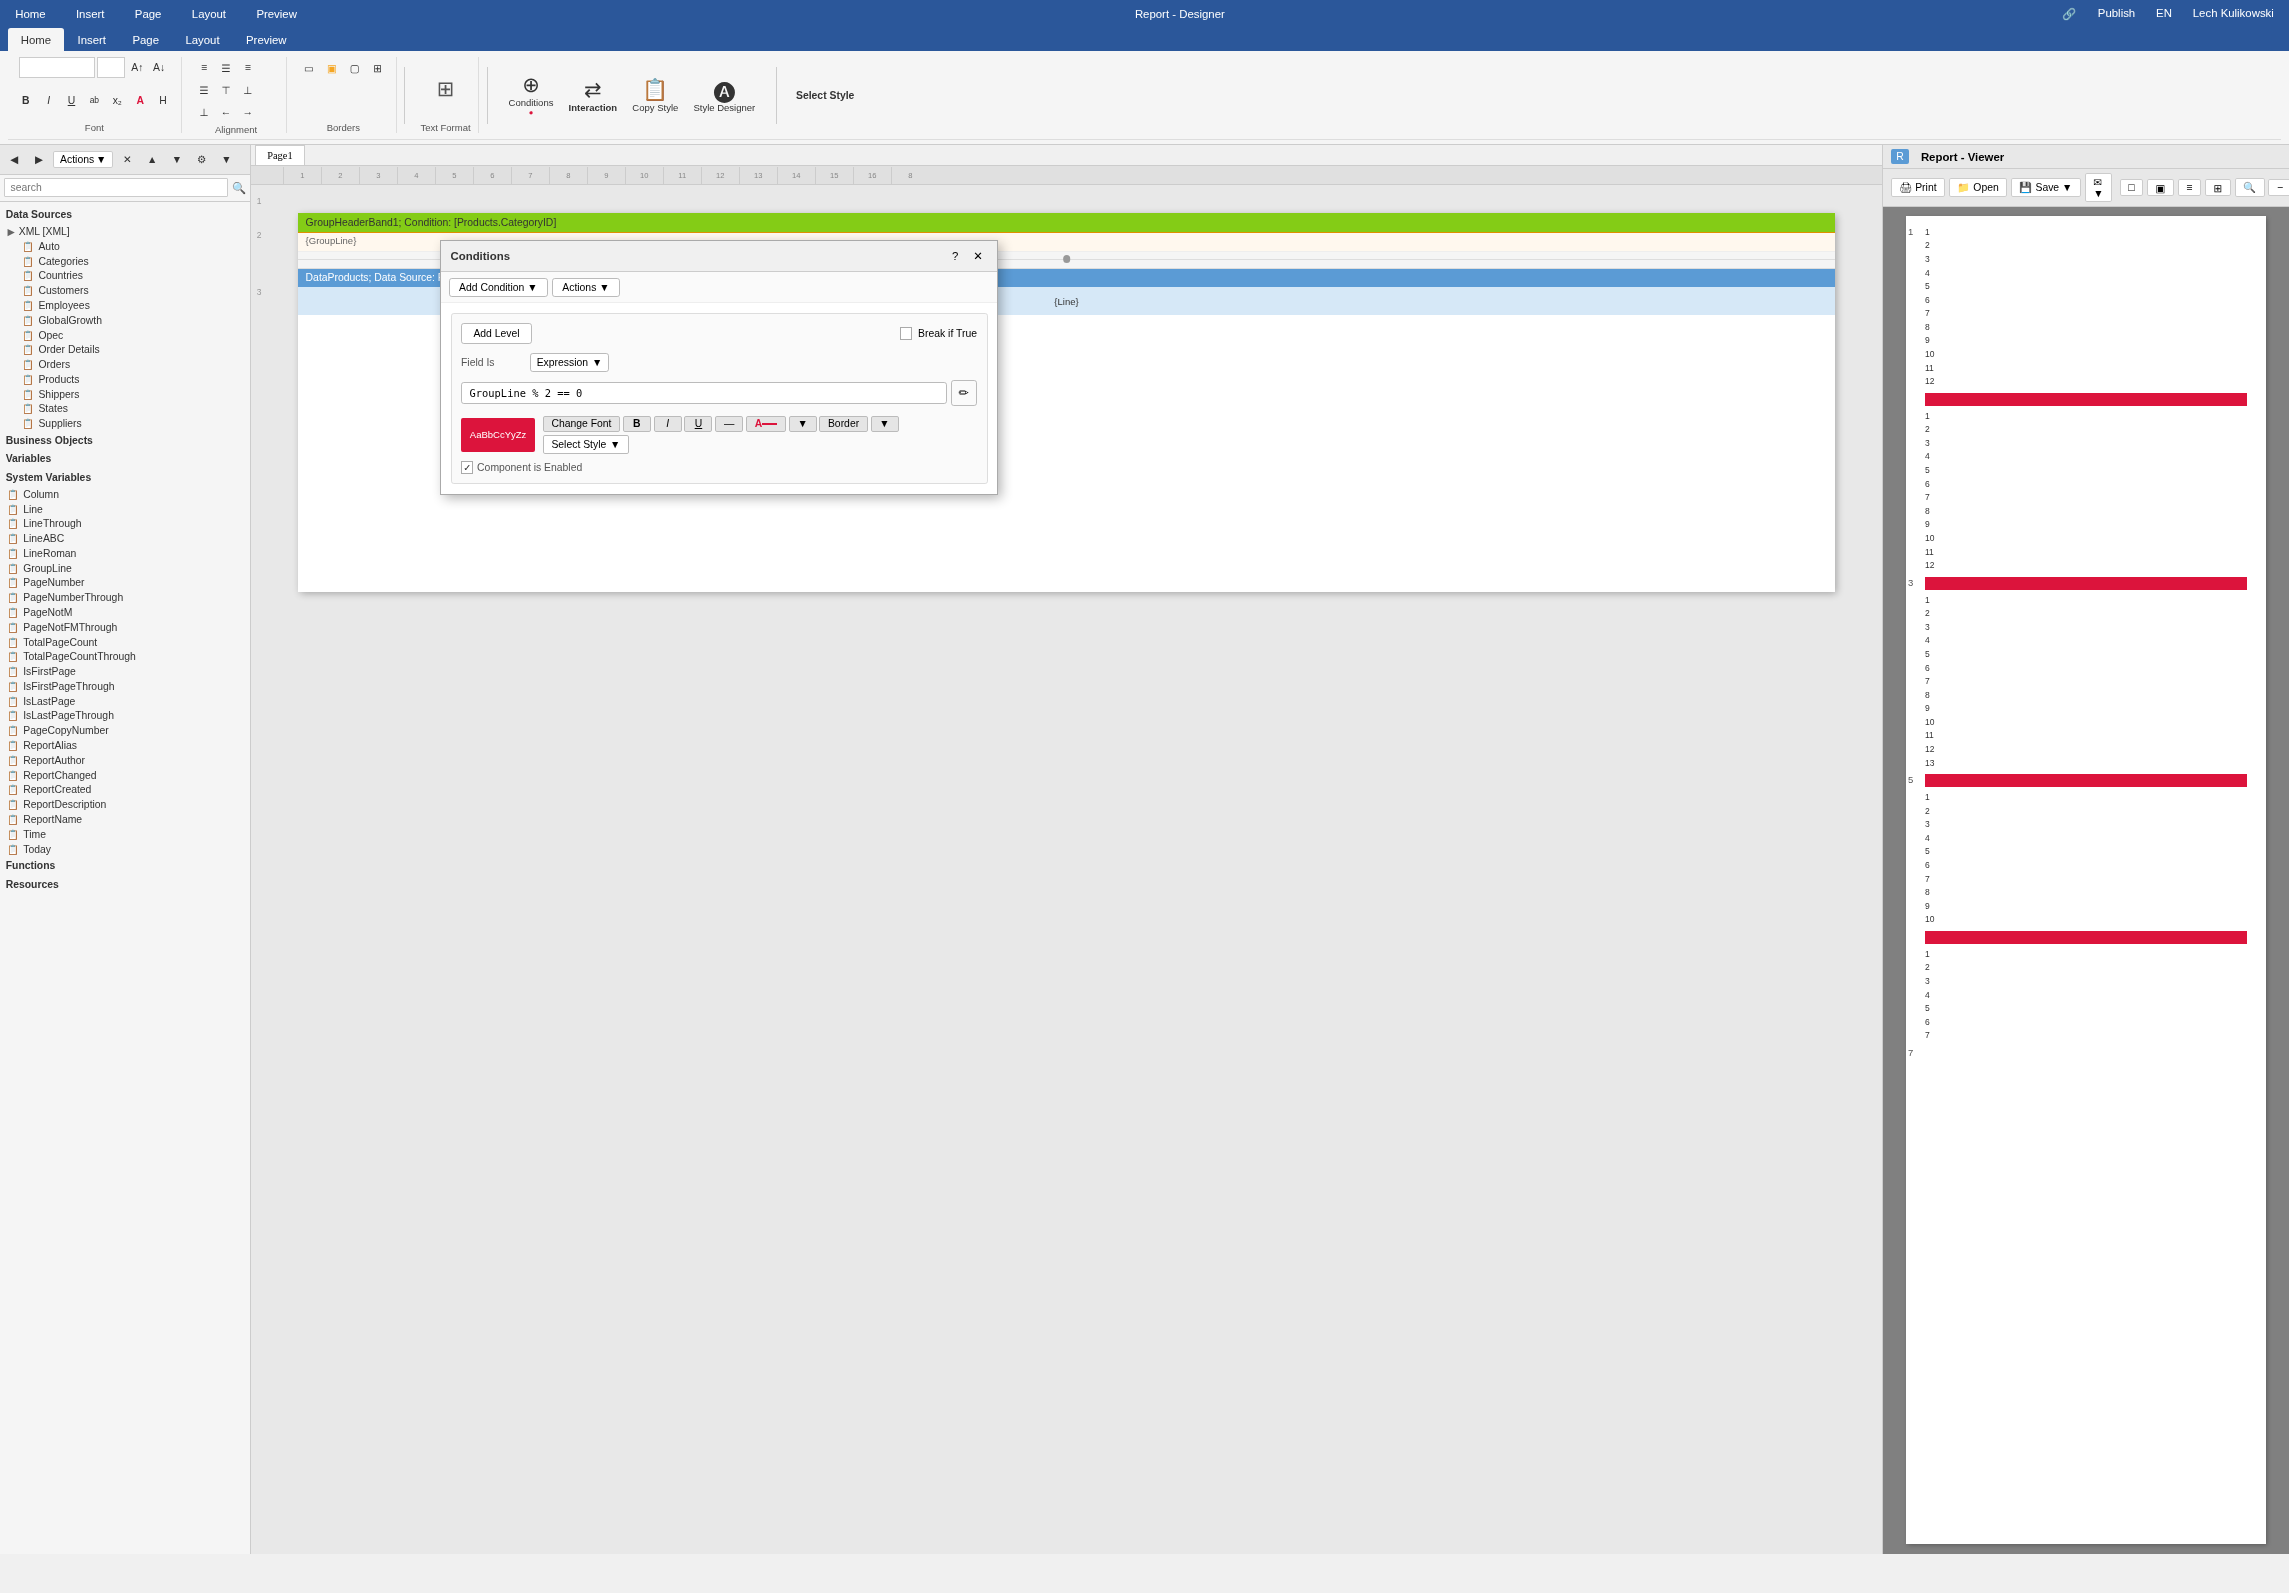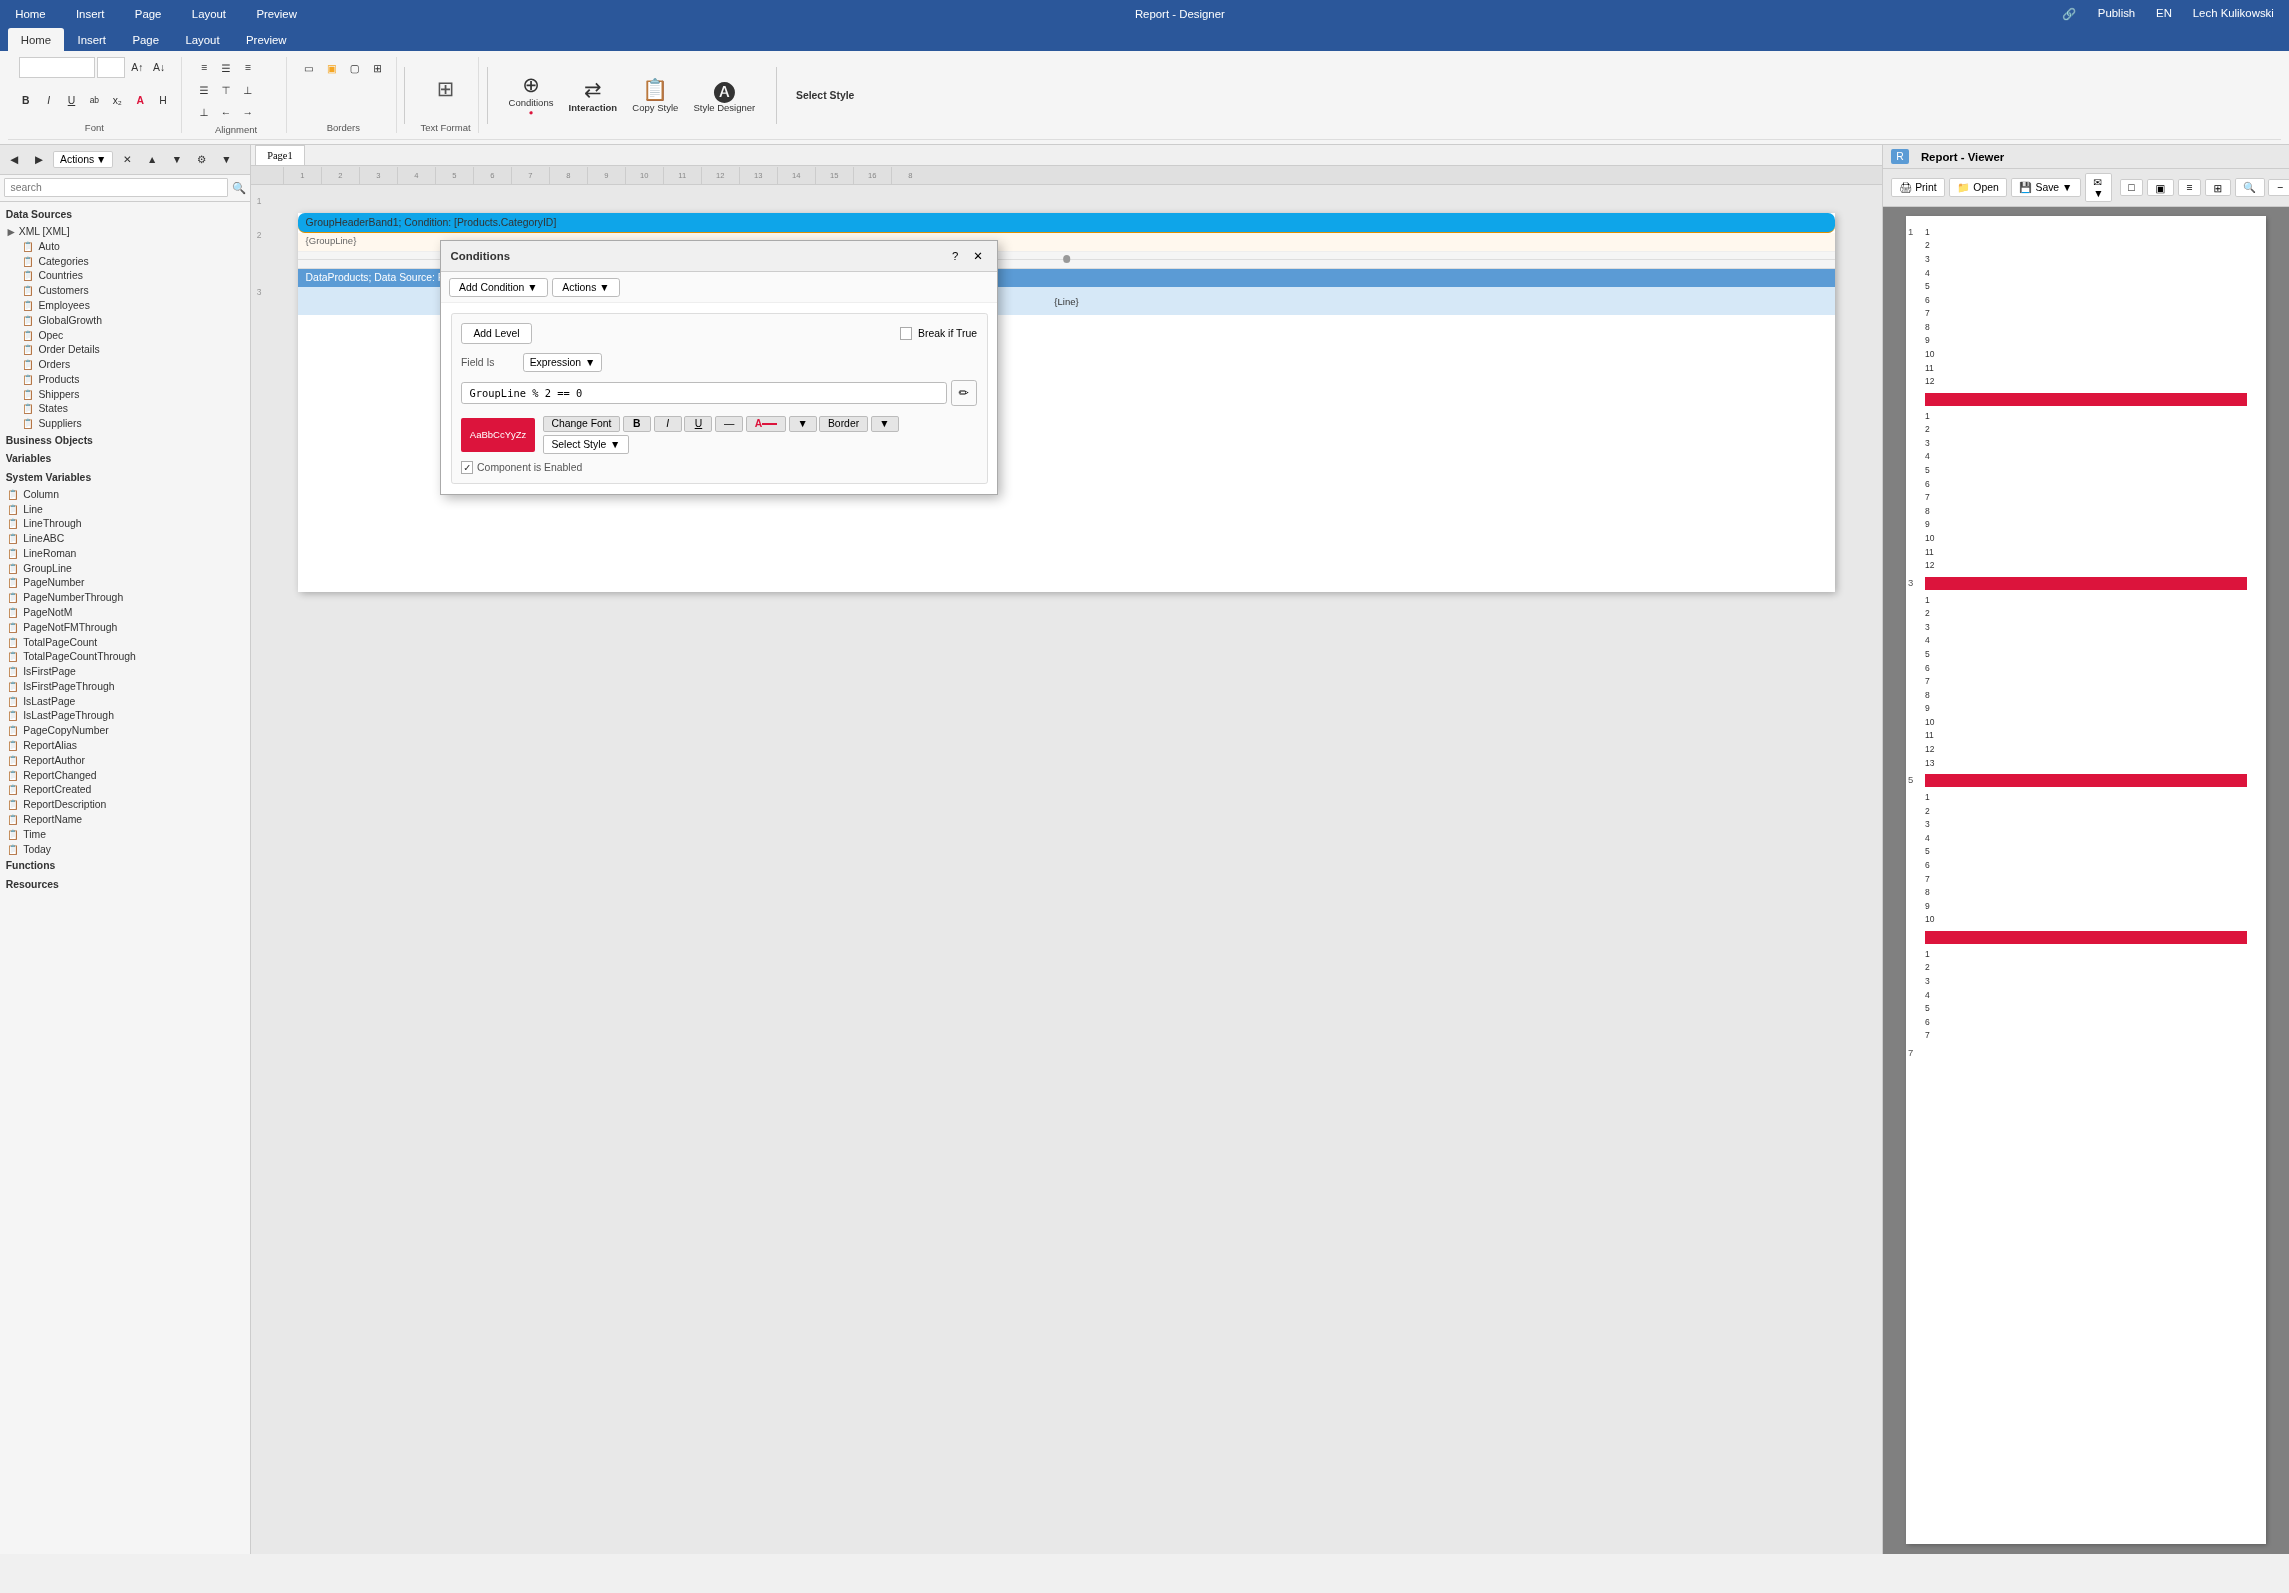--- a/index.html
+++ b/index.html
@@ -174,26 +174,25 @@
       position: relative;
     }
     .design-canvas {
       background: white;
       margin: 19px;
       min-height: 379px;
       box-shadow: 1.9px 1.9px 7.6px rgba(0,0,0,0.3);
       position: relative;
     }
     .band-group-header {
-      background: #0ea5e9;
+      background: #84cc16;
       color: #333;
       padding: 3.8px 7.6px;
       font-size: 10.4px;
       border-bottom: 0.9px solid #e09000;
-      border-radius: 7px;
     }
     .band-group-line {
       background: #fff8ee;
       padding: 1.9px 7.6px;
       font-size: 9.5px;
       color: #666;
       border-bottom: 0.9px solid #eee;
       height: 19px;
     }
     .band-ruler-line {
@@ -369,21 +368,21 @@
     }
     .break-if-true {
       display: flex;
       align-items: center;
       gap: 5.7px;
       font-size: 10.4px;
     }
     .field-is-row {
       display: flex;
       align-items: center;
-      gap: 15px;
+      gap: 22px;
       margin-bottom: 7.6px;
     }
     .field-is-label {
       font-size: 10.4px;
       color: #555;
       width: 47px;
     }
     .expression-dropdown {
       padding: 2.8px 5.7px;
       border: 0.9px solid #bbb;

